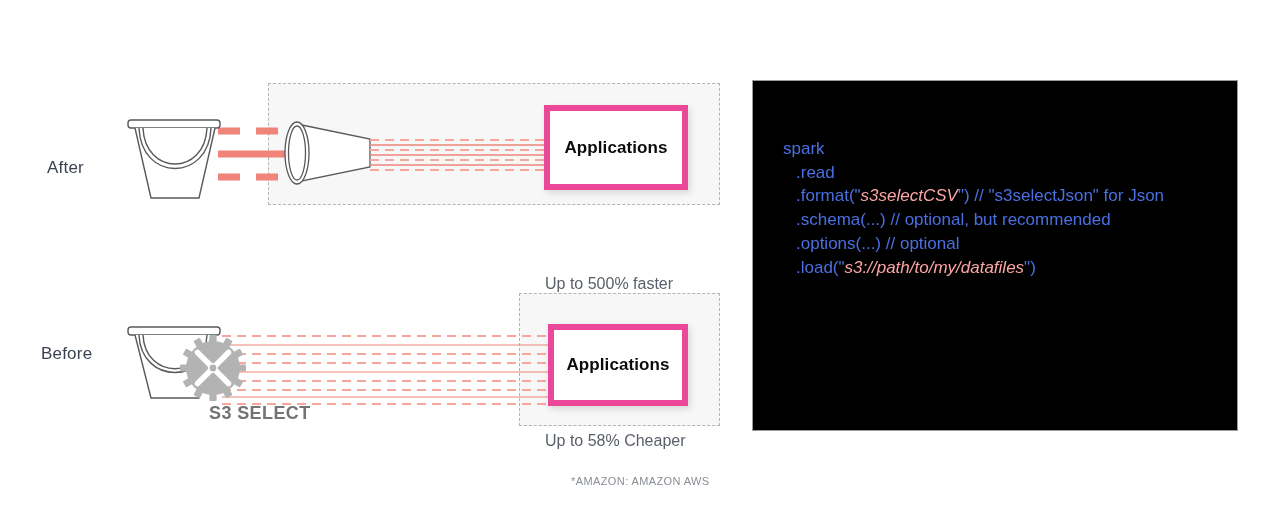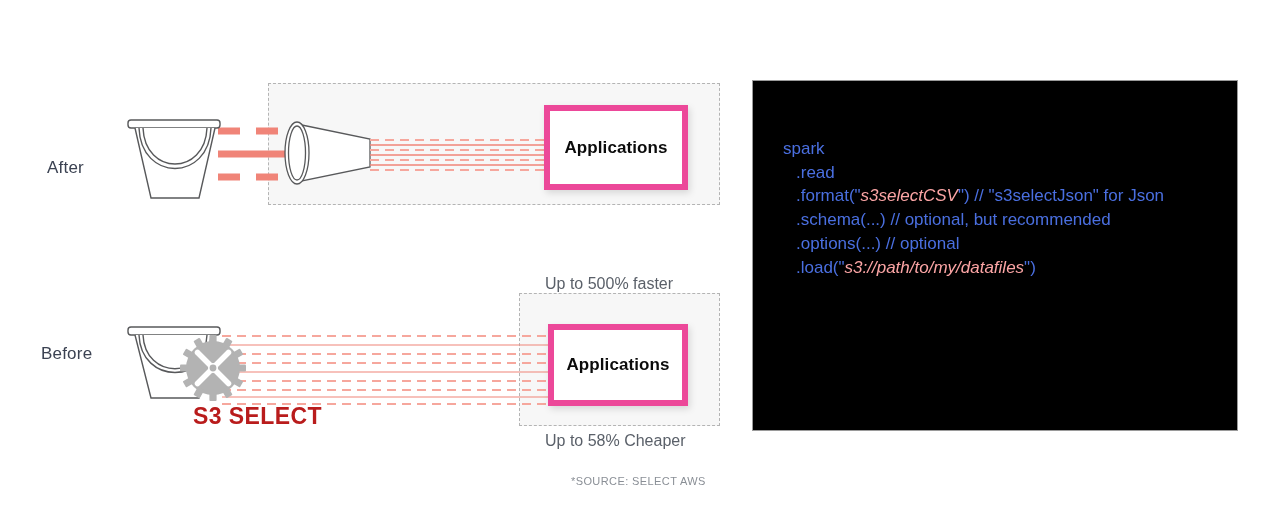--- a/index.html
+++ b/index.html
@@ -83,25 +83,25 @@
     font-size: 11px;
     color: #8a8f96;
     letter-spacing: 0.4px;
     font-family: "Liberation Sans", sans-serif;
     white-space: nowrap;
   }
 
   
   #s3-select-label {
     position: absolute;
-    left: 193px;
+    left: 209px;
     top: 403px;
-    font-size: 23px;
+    font-size: 18px;
     font-weight: bold;
-    color: #b91c1c;
+    color: #737373;
     letter-spacing: 0.4px;
     font-family: "Liberation Sans", sans-serif;
     white-space: nowrap;
   }
 
   
   .art {
     position: absolute;
     left: 0; top: 0;
     width: 1270px;
@@ -231,19 +231,19 @@
   <div class="app-box" id="app-box-before">
     <span class="app-box-text">Applications</span>
   </div>
   <div class="app-box" id="app-box-after">
     <span class="app-box-text">Applications</span>
   </div>
 
   <div id="s3-select-label">S3 SELECT</div>
   <div class="perf-text" id="perf-faster">Up to 500% faster</div>
   <div class="perf-text" id="perf-cheaper">Up to 58% Cheaper</div>
-  <div id="source-note">*SOURCE: SELECT AWS</div>
+  <div id="source-note">*AMAZON: AMAZON AWS</div>
 
   <div id="code-panel">
     <pre id="code-block"><span class="code-line"><span class="tok-blue">spark</span></span><span class="code-line" style="padding-left: 13px;"><span class="tok-blue">.read</span></span><span class="code-line" style="padding-left: 13px;"><span class="tok-blue">.format("</span><span class="tok-green">s3selectCSV</span><span class="tok-blue">") // "s3selectJson" for Json</span></span><span class="code-line" style="padding-left: 13px;"><span class="tok-blue">.schema(...) // optional, but recommended</span></span><span class="code-line" style="padding-left: 13px;"><span class="tok-blue">.options(...) // optional</span></span><span class="code-line" style="padding-left: 13px;"><span class="tok-blue">.load("</span><span class="tok-green">s3://path/to/my/datafiles</span><span class="tok-blue">")</span></span></pre>
   </div>
 
 </div>
 
 </body></html>

